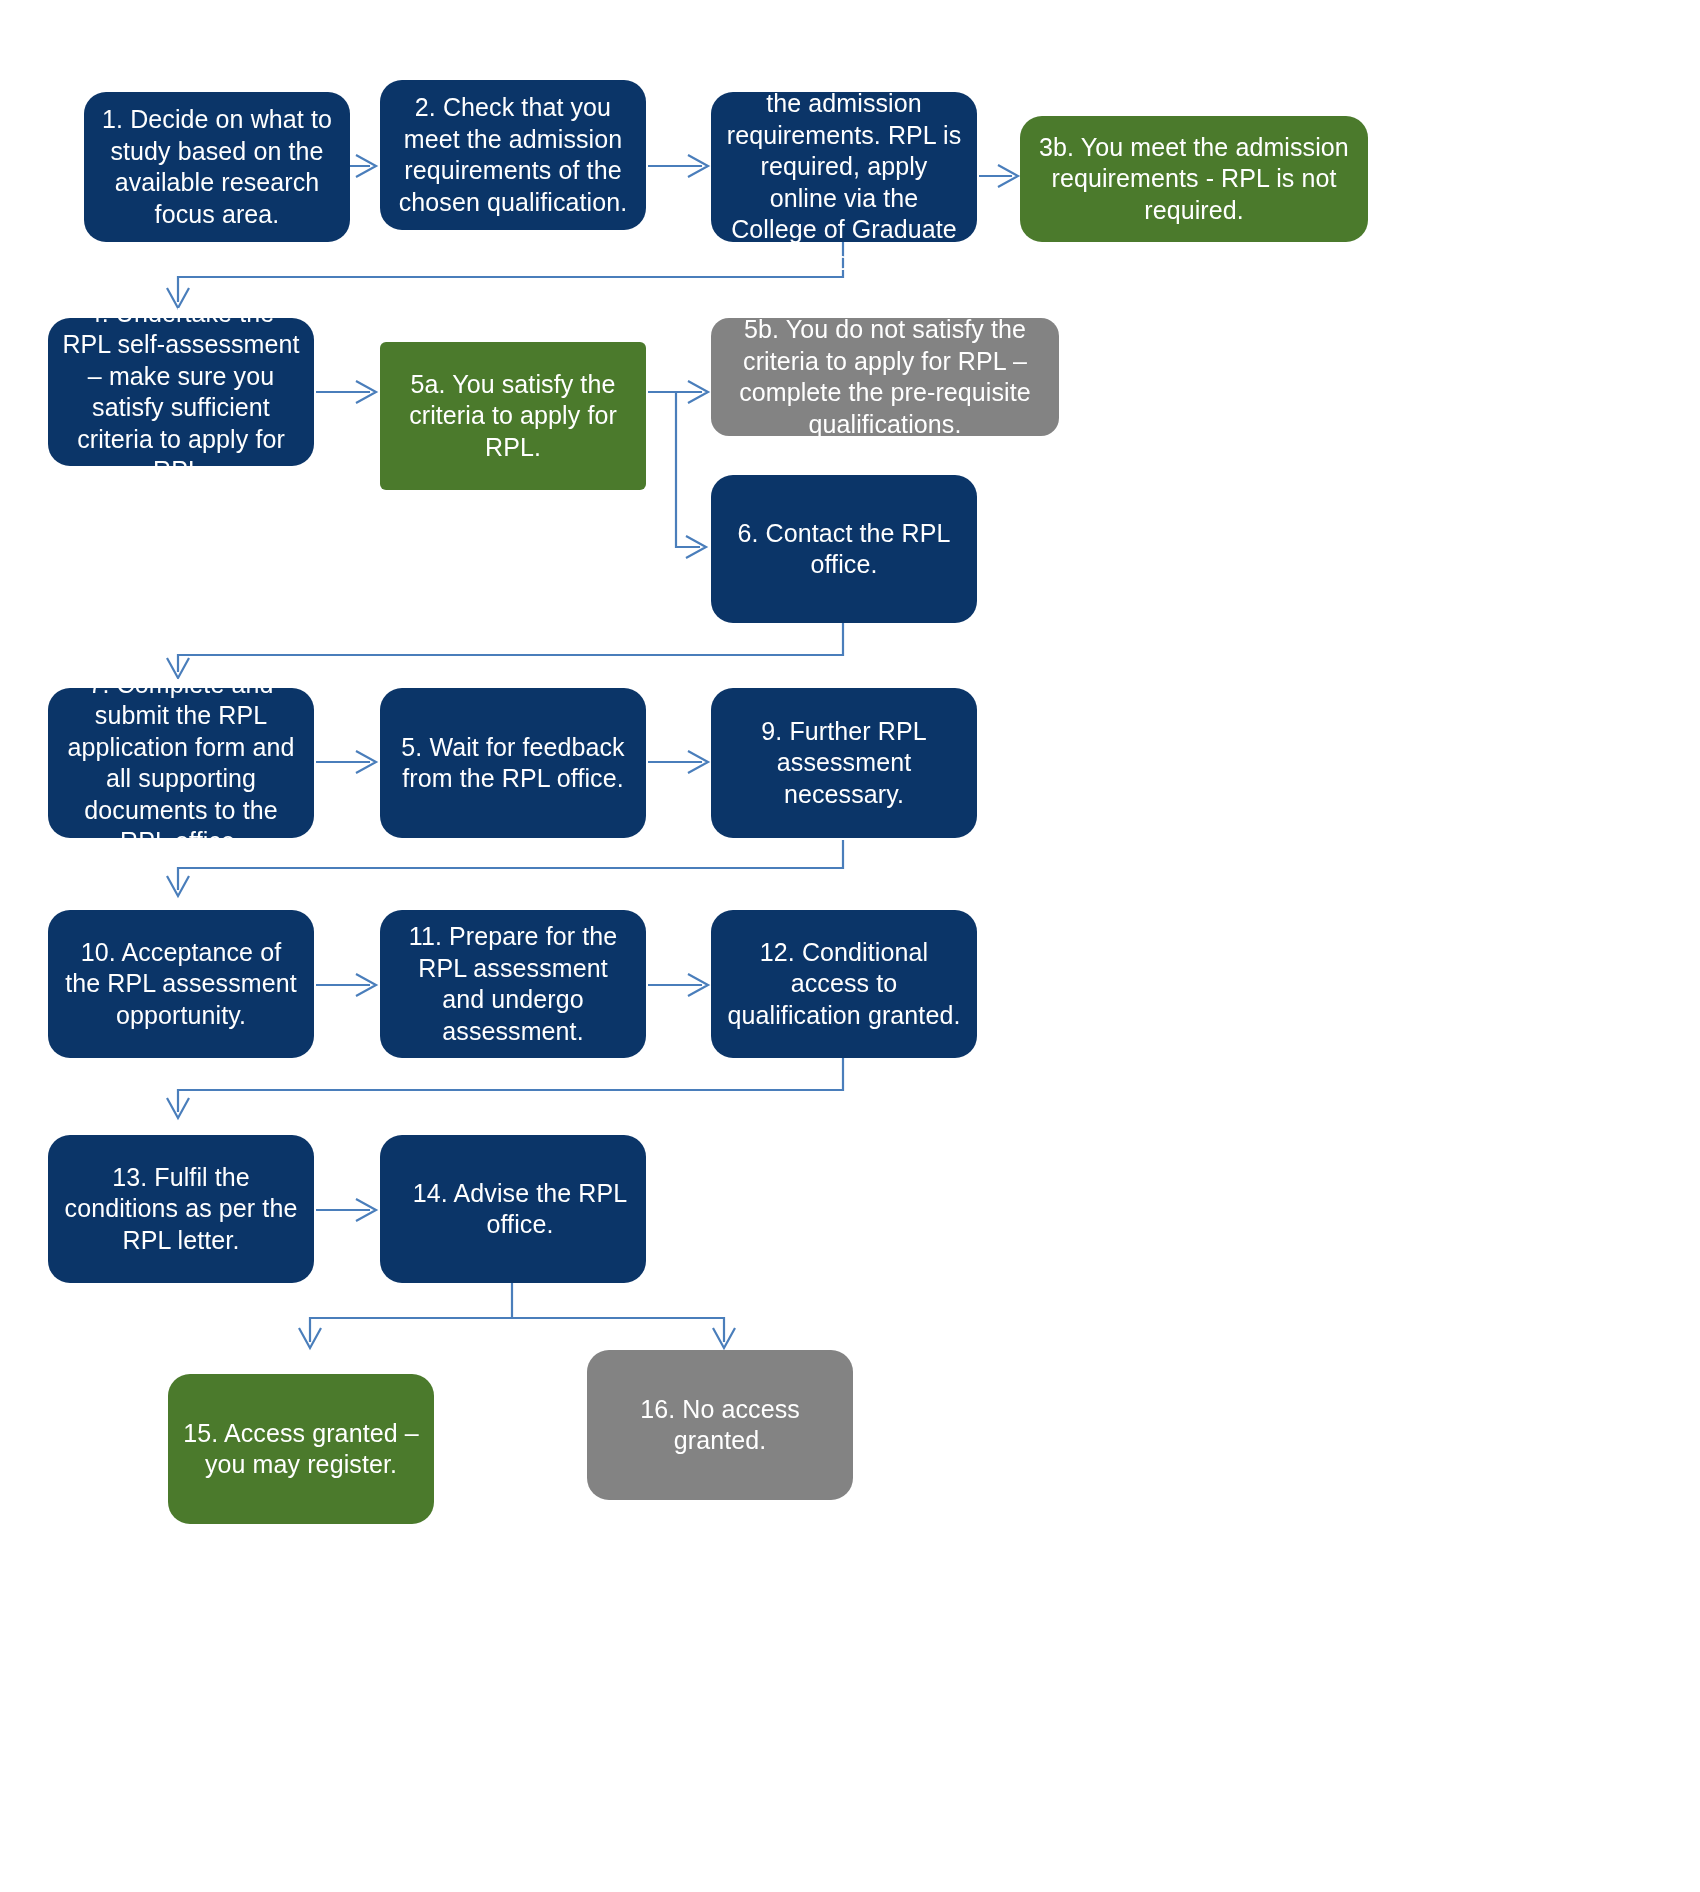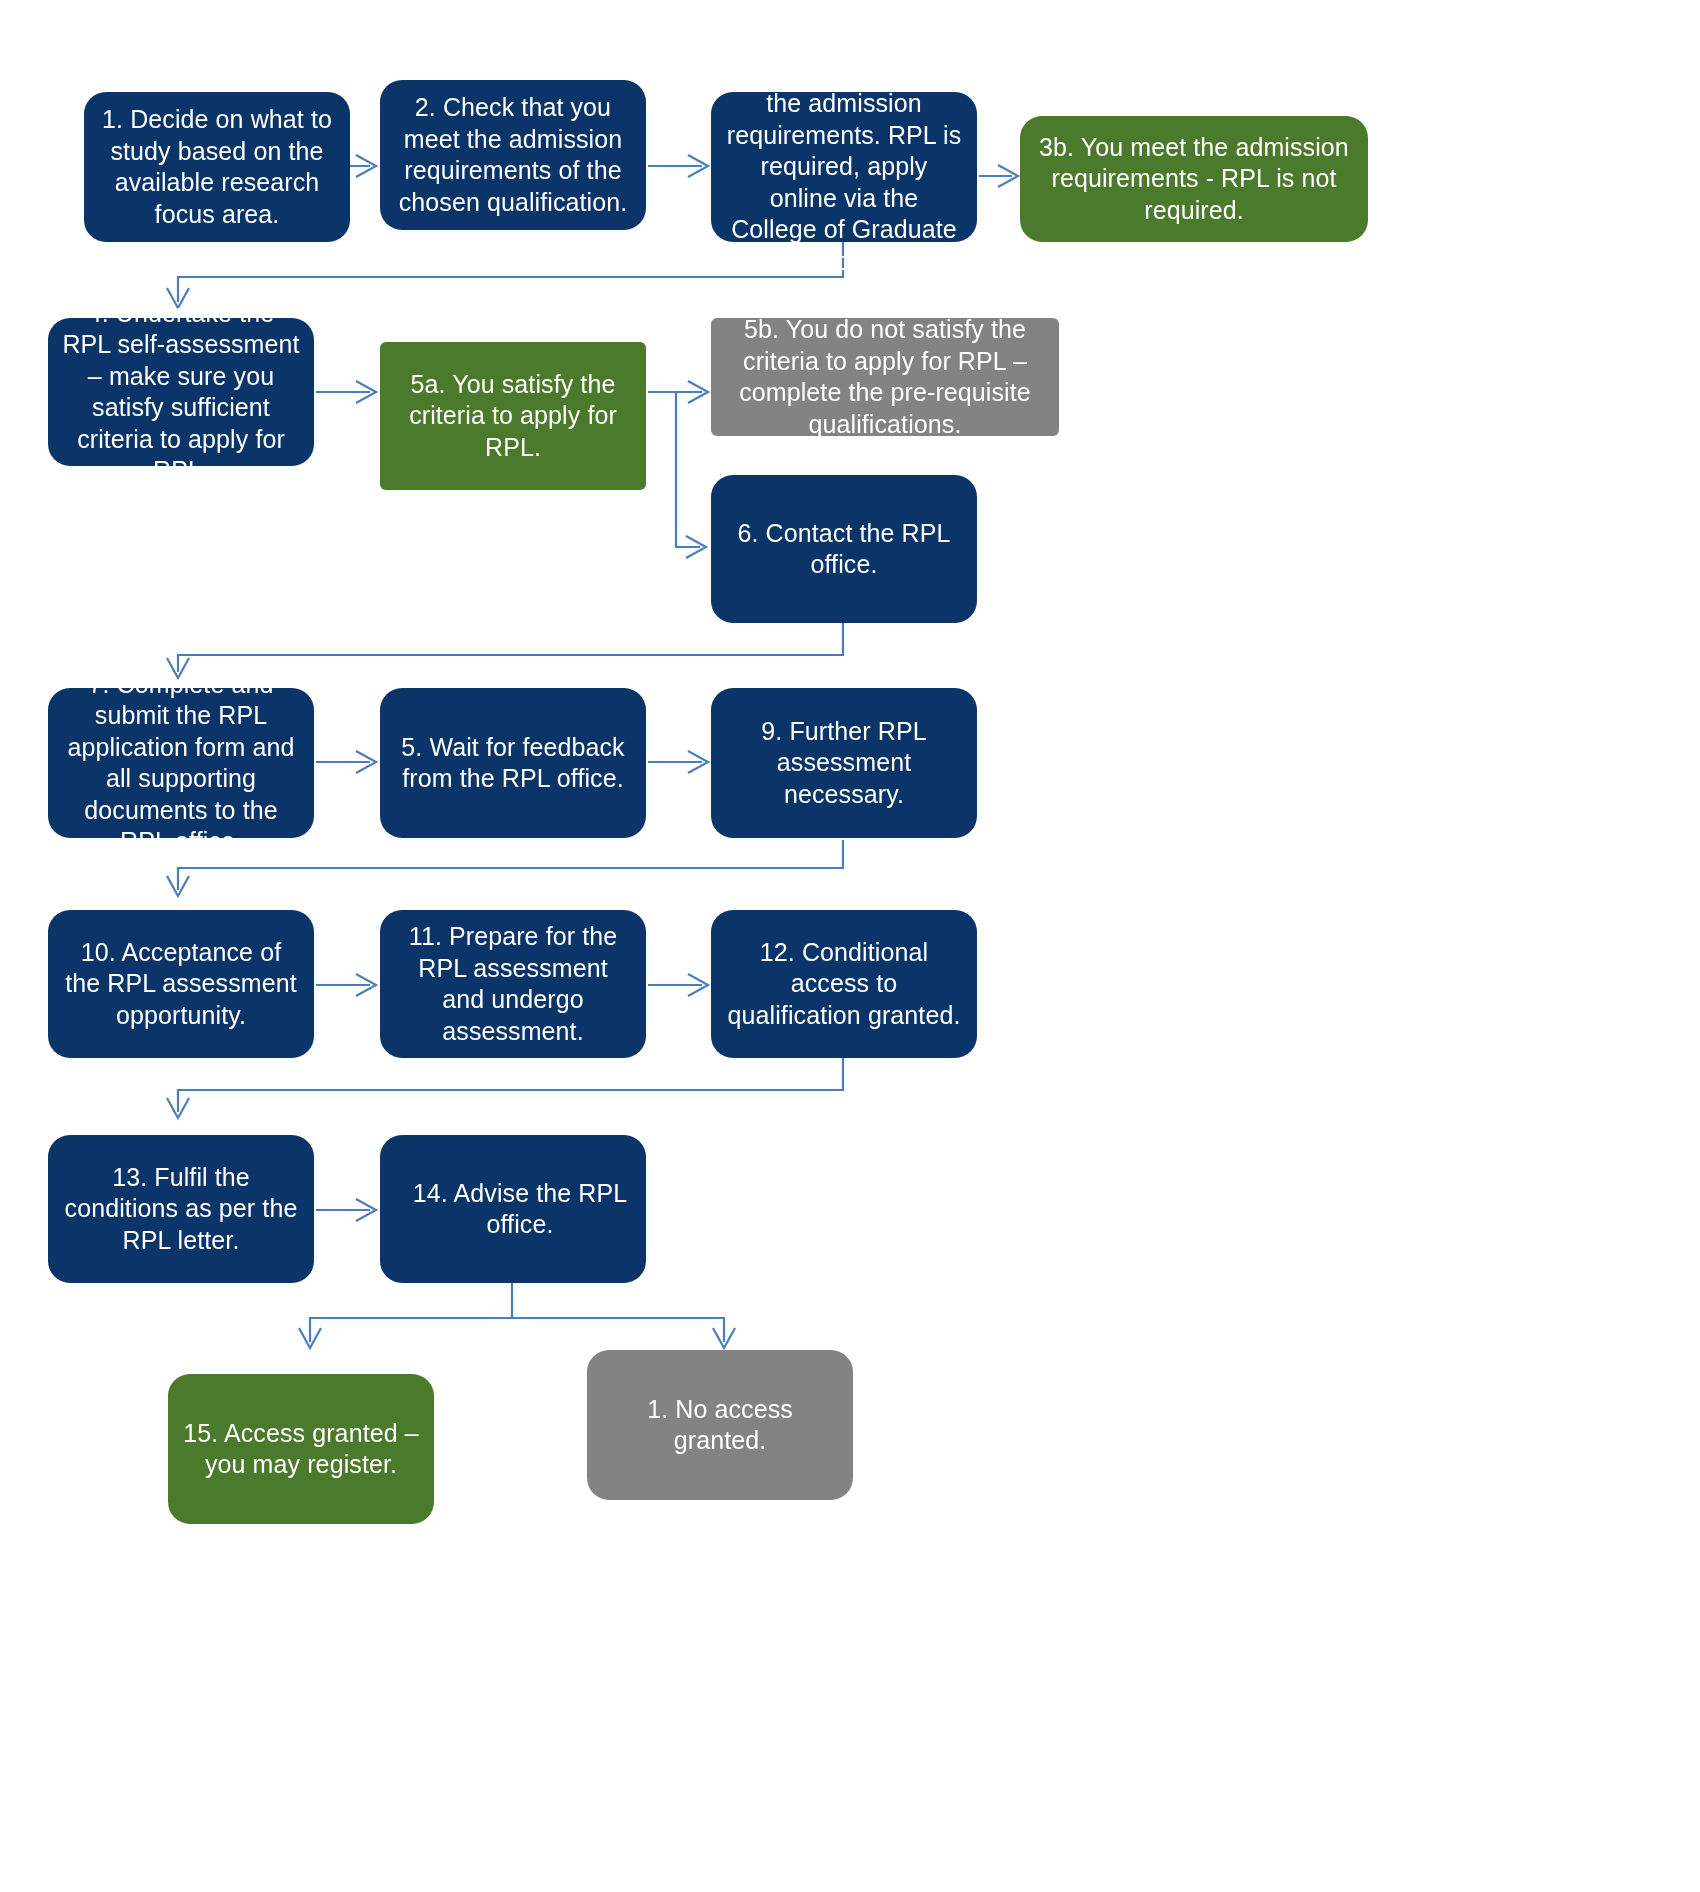--- a/index.html
+++ b/index.html
@@ -168,21 +168,21 @@
   </div>
 
   <div class="node blue" style="left:48px; top:318px; width:266px; height:148px;">
     <span class="label">4. Undertake the RPL self-assessment – make sure you satisfy sufficient criteria to apply for RPL.</span>
   </div>
 
   <div class="node green" style="left:380px; top:318px; width:266px; height:148px;border-radius:6px;">
     <span class="label">5a. You satisfy the criteria to apply for RPL.</span>
   </div>
 
-  <div class="node gray" style="left:711px; top:318px; width:348px; height:118px; border-radius:6px;">
+  <div class="node gray" style="left:711px; top:318px; width:348px; height:118px; border-radius:18px;">
     <span class="label">5b. You do not satisfy the criteria to apply for RPL – complete the pre-requisite qualifications.</span>
   </div>
 
   <div class="node blue" style="left:711px; top:475px; width:266px; height:148px;">
     <span class="label">6. Contact the RPL office.</span>
   </div>
 
   <div class="node blue" style="left:48px; top:688px; width:266px; height:150px;">
     <span class="label">7. Complete and submit the RPL application form and all supporting documents to the RPL office.</span>
   </div>
@@ -213,16 +213,16 @@
 
   <div class="node blue" style="left:380px; top:1135px; width:266px; height:148px;padding-left:28px;">
     <span class="label">14. Advise the RPL office.</span>
   </div>
 
   <div class="node green" style="left:168px; top:1350px; width:266px; height:150px;">
     <span class="label">15. Access granted – you may register.</span>
   </div>
 
   <div class="node gray" style="left:587px; top:1350px; width:266px; height:150px;">
-    <span class="label">1. No access granted.</span>
+    <span class="label">16. No access granted.</span>
   </div>
 
 </div>
 
 </body></html>

